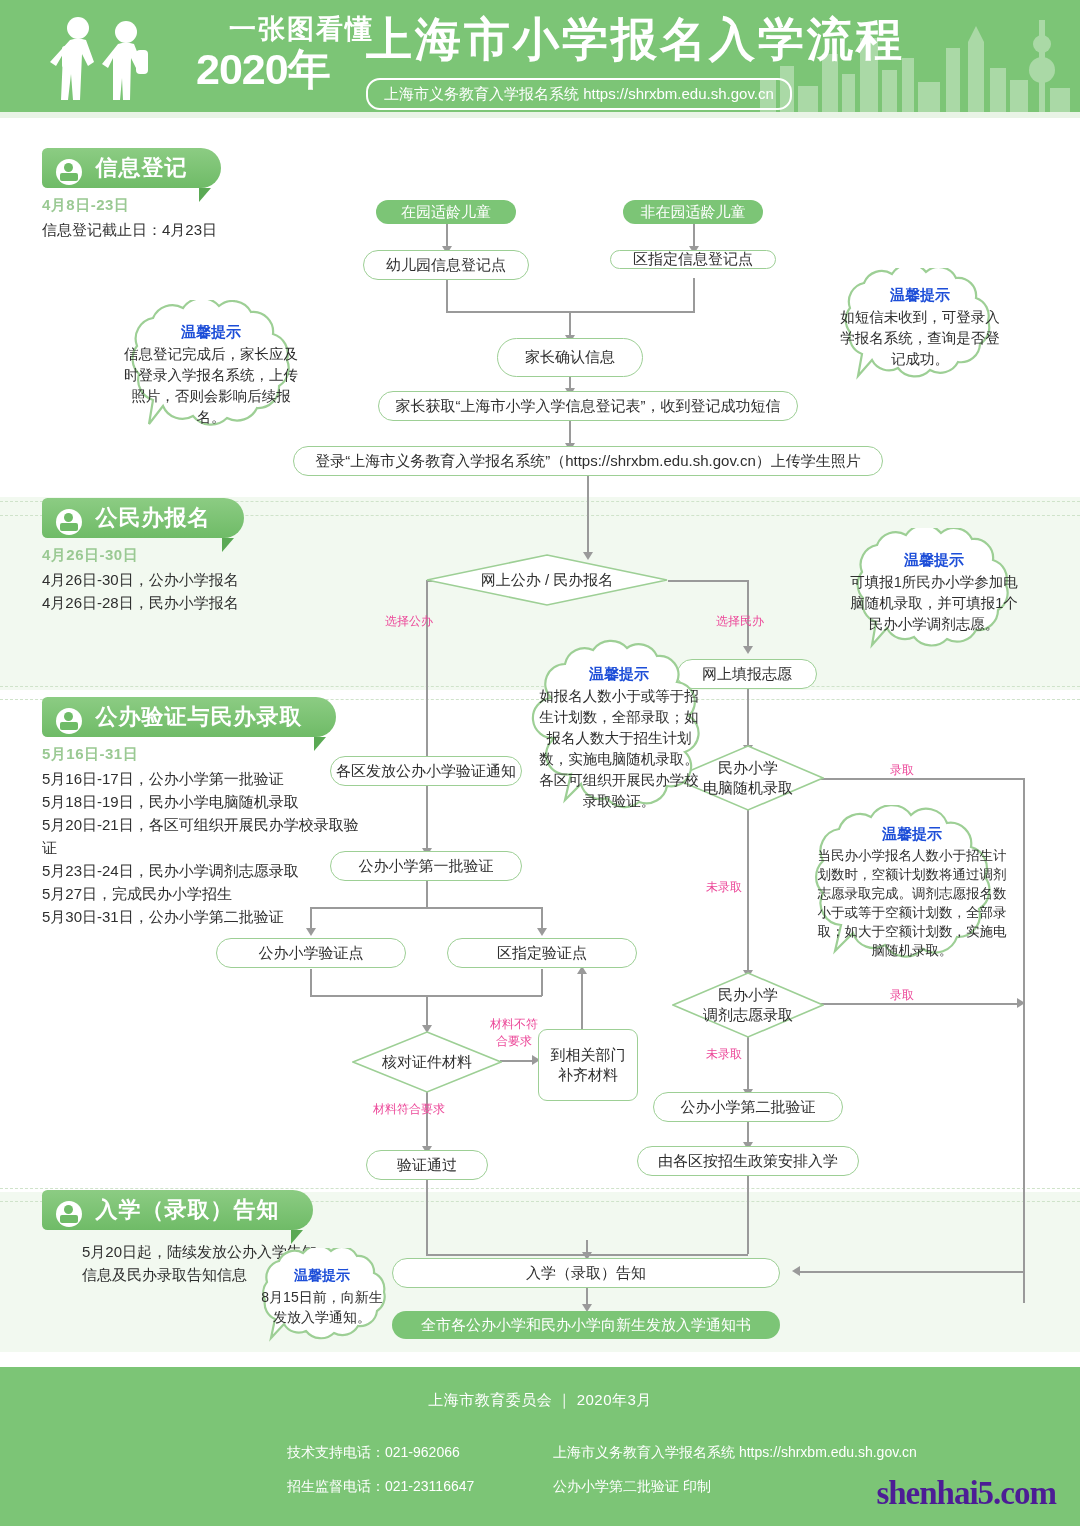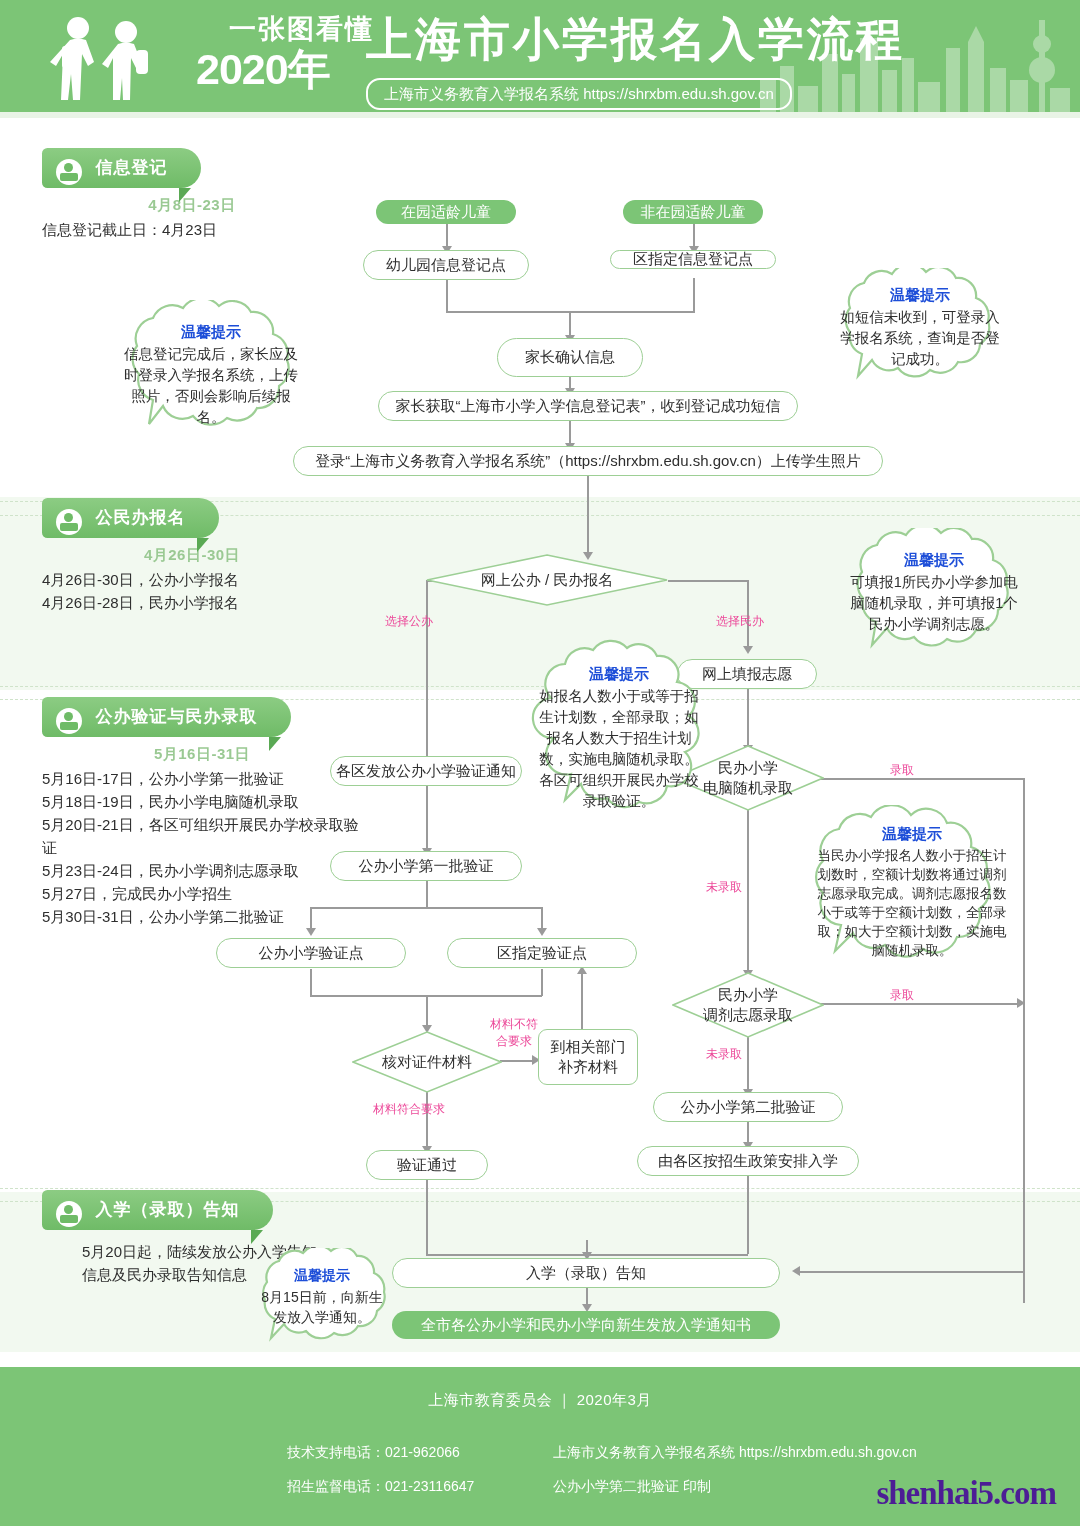--- a/index.html
+++ b/index.html
@@ -30,23 +30,23 @@
 
   
   .sec{position:absolute;}
   .sec-tag{position:relative;display:inline-block;height:40px;padding:0 34px 0 14px;
     background:linear-gradient(180deg,#8ccc83 0%,#6fbb67 100%);
     border-radius:6px 22px 22px 6px;color:#fff;}
   .sec-tag .ic{display:inline-block;width:26px;height:26px;border-radius:50%;background:#fff;vertical-align:middle;
      margin:7px 9px 0 0;position:relative;}
   .sec-tag .ic:before{content:"";position:absolute;left:8px;top:4px;width:9px;height:9px;border-radius:50%;background:#6fbb67;}
   .sec-tag .ic:after{content:"";position:absolute;left:4px;top:14px;width:18px;height:8px;border-radius:2px;background:#6fbb67;}
-  .sec-tag .tx{display:inline-block;vertical-align:middle;font-size:17px;font-weight:bold;line-height:40px;letter-spacing:1px;}
+  .sec-tag .tx{display:inline-block;vertical-align:middle;font-size:22px;font-weight:bold;line-height:40px;letter-spacing:1px;}
   .sec-tail{position:absolute;width:0;height:0;border-left:12px solid #5aa954;border-bottom:14px solid transparent;}
-  .sec-range{margin-top:8px;font-size:15px;color:#9ac993;font-weight:bold;letter-spacing:.5px;text-align:center;}
+  .sec-range{margin-top:8px;font-size:15px;color:#9ac993;font-weight:bold;letter-spacing:.5px;}
   .sec-lines{margin-top:3px;font-size:15px;color:#2e2e2e;line-height:23px;}
 
   
   .node{position:absolute;box-sizing:border-box;display:flex;align-items:center;justify-content:center;
     text-align:center;color:#2e2e2e;background:#fff;}
   .n-pill{border:1.4px solid #9dcf95;border-radius:999px;font-size:15px;}
   .n-solid{background:#7cc576;border:none;color:#fff;border-radius:999px;font-size:15px;}
   .n-rect{border:1.4px solid #9dcf95;border-radius:9px;font-size:15px;line-height:20px;}
 
   
@@ -327,21 +327,21 @@
       </div>
   </div>
 
   <div class="dia" style="left:352px;top:1031px;width:150px;height:62px;">
     <svg class="sh" viewBox="0 0 150 62" preserveAspectRatio="none">
       <polygon points="75,1 149,31 75,61 1,31" fill="#ffffff" stroke="#9dcf95" stroke-width="1.6"></polygon>
     </svg>
     <div class="lb">核对证件材料</div>
   </div>
 
-  <div class="node n-rect" style="left:538px;top:1029px;width:100px;height:56px;">
+  <div class="node n-rect" style="left:538px;top:1029px;width:100px;height:72px;">
     <span style="white-space:pre-line">到相关部门
 补齐材料</span>
   </div>
 
   <div class="node n-pill" style="left:653px;top:1092px;width:190px;height:30px;">公办小学第二批验证</div>
 
   <div class="node n-pill" style="left:366px;top:1150px;width:122px;height:30px;">验证通过</div>
 
   <div class="node n-pill" style="left:637px;top:1146px;width:222px;height:30px;">由各区按招生政策安排入学</div>
 

